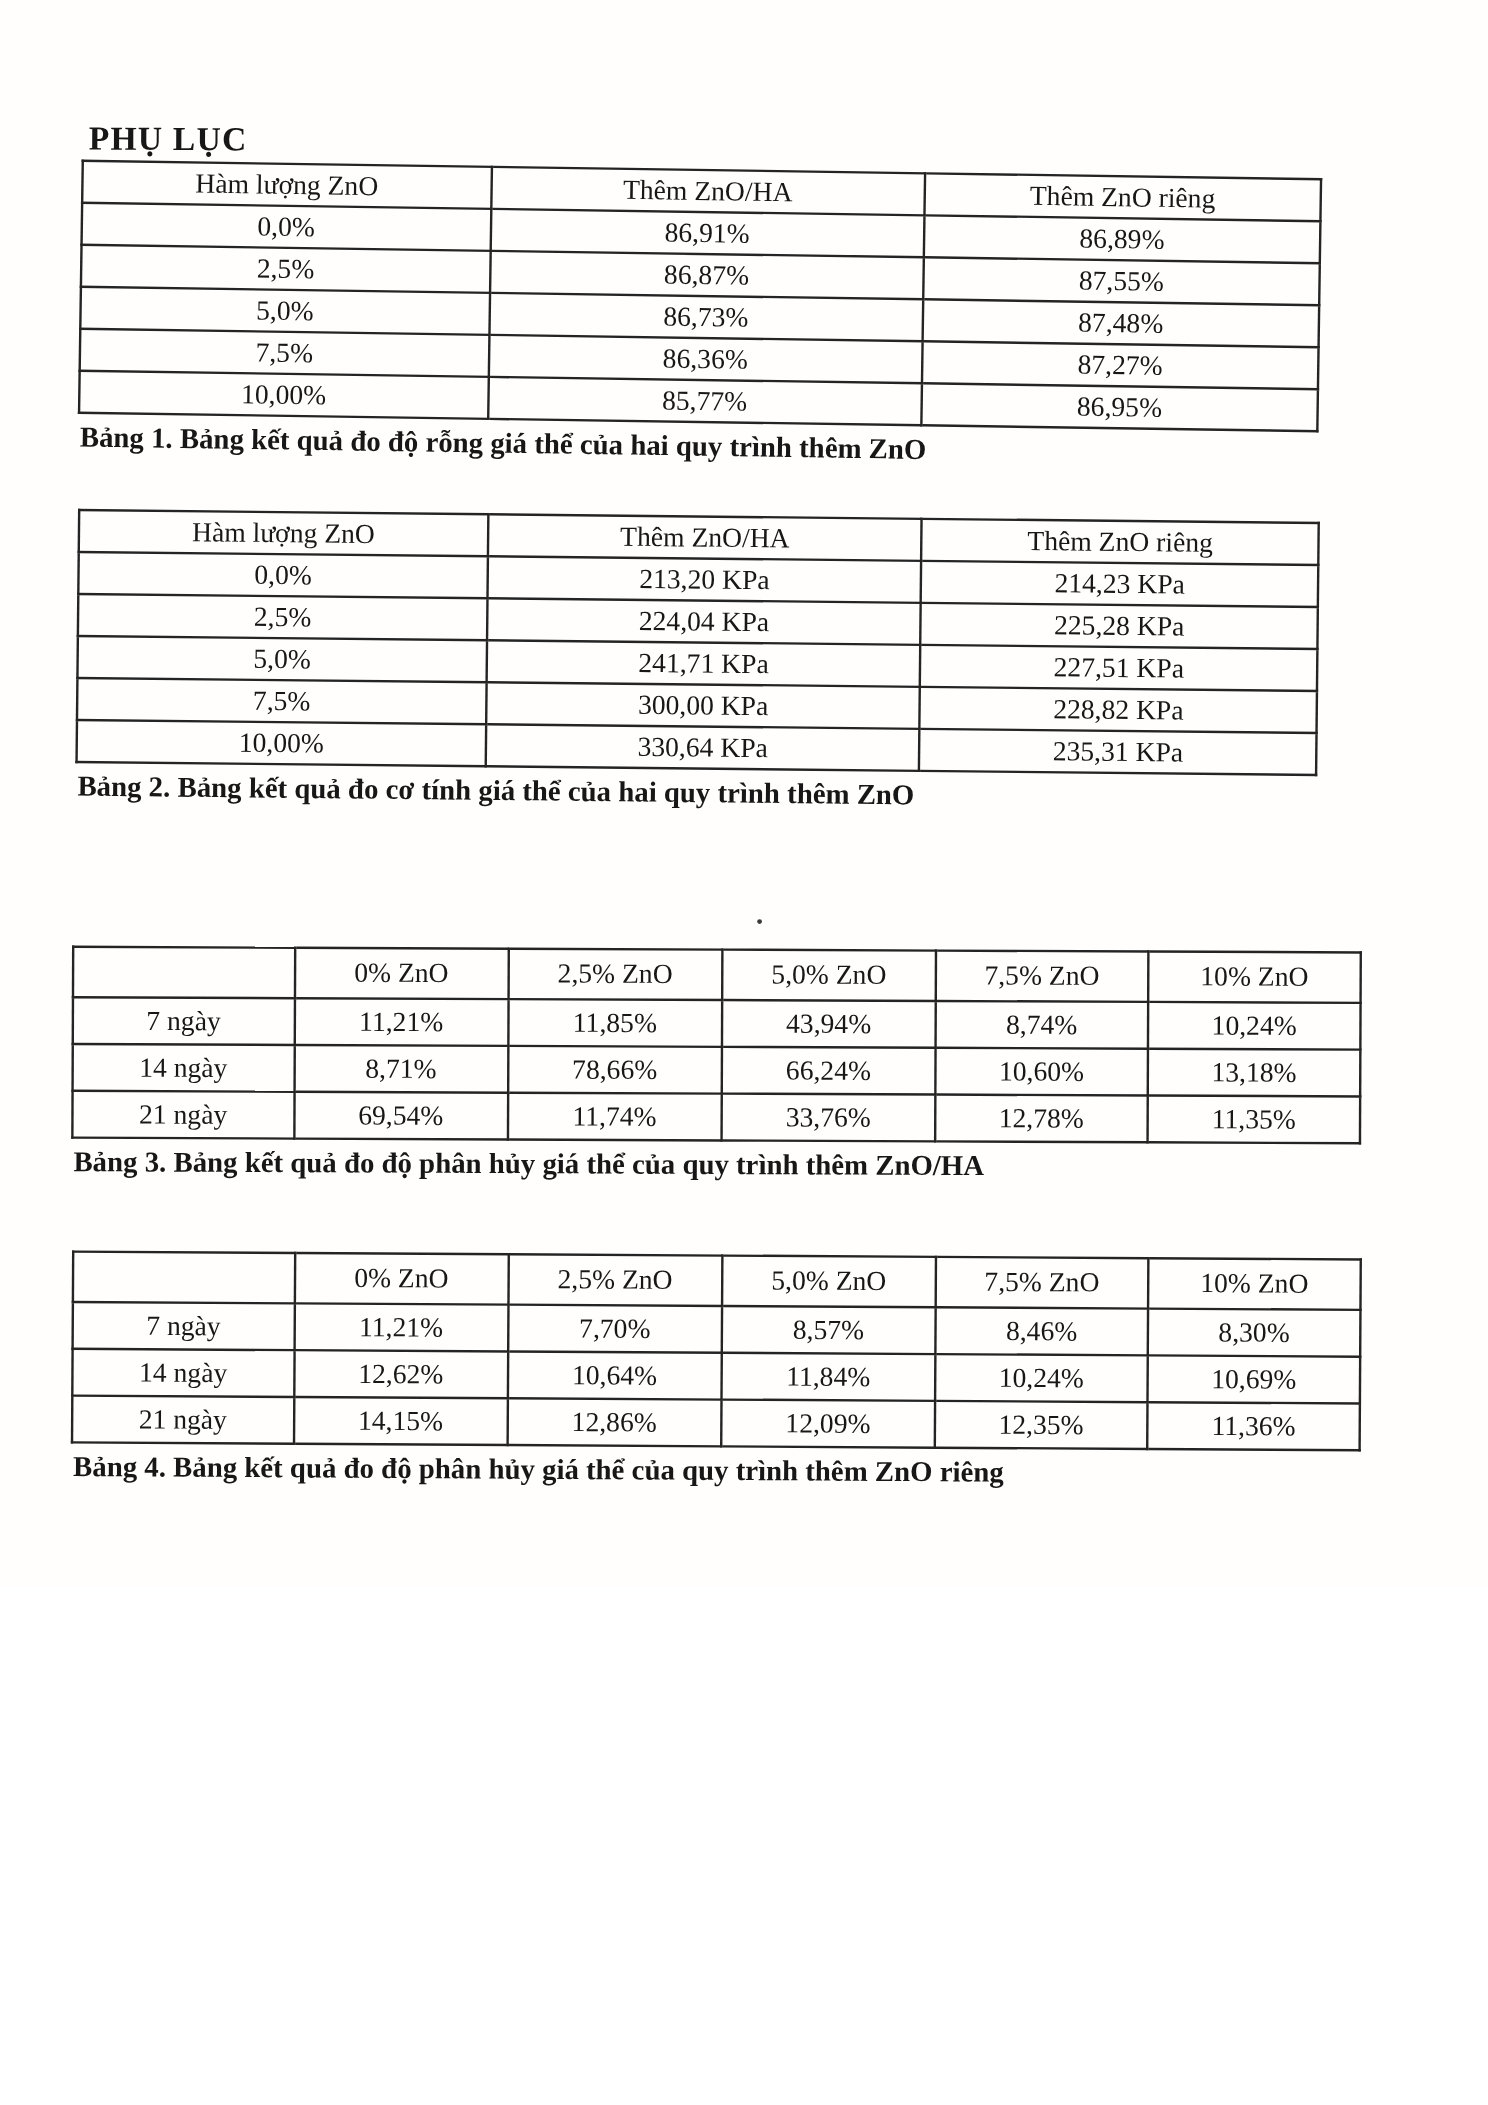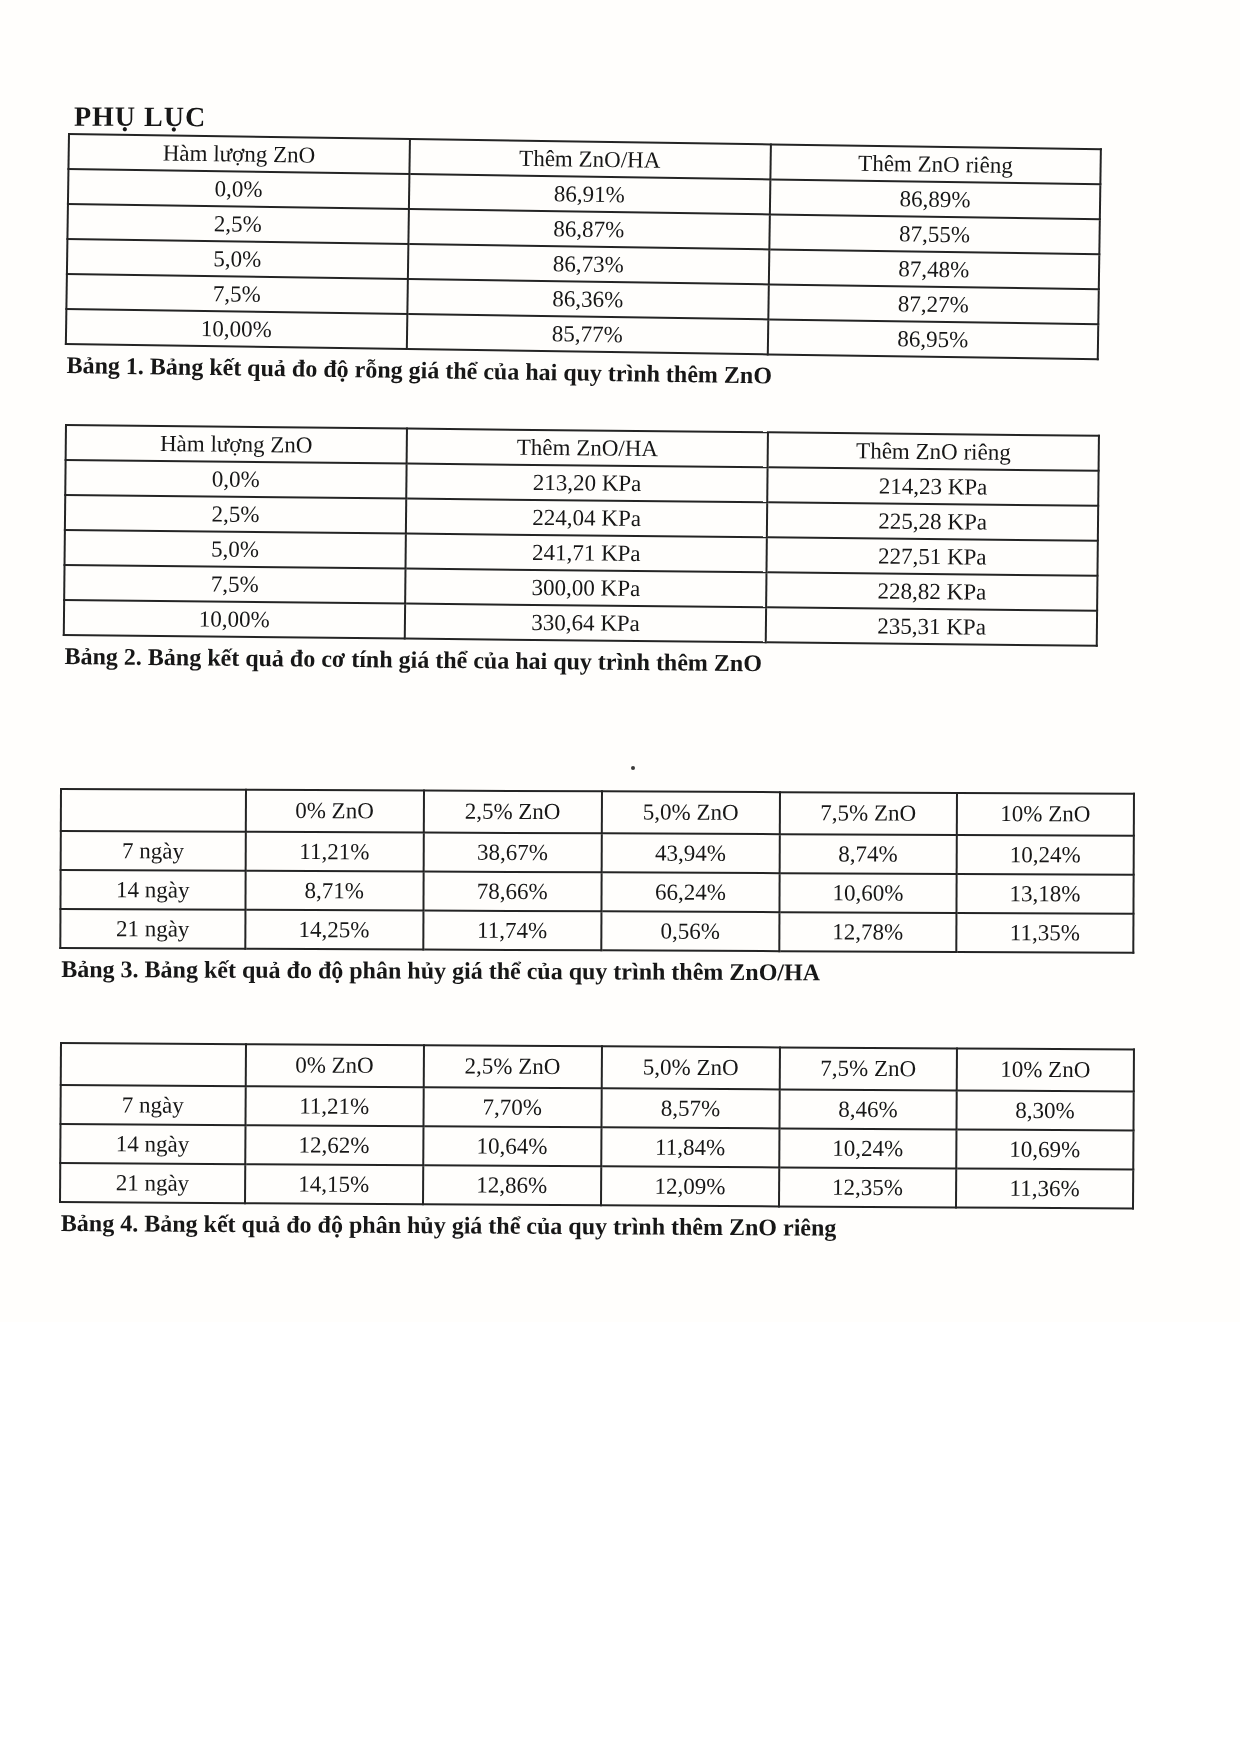--- a/index.html
+++ b/index.html
@@ -193,38 +193,38 @@
           <th>2,5% ZnO</th>
           <th>5,0% ZnO</th>
           <th>7,5% ZnO</th>
           <th>10% ZnO</th>
         </tr>
       </thead>
       <tbody>
         <tr>
           <td>7 ngày</td>
           <td>11,21%</td>
-          <td>38,67%</td>
+          <td>11,85%</td>
           <td>43,94%</td>
           <td>8,74%</td>
           <td>10,24%</td>
         </tr>
         <tr>
           <td>14 ngày</td>
           <td>8,71%</td>
           <td>78,66%</td>
           <td>66,24%</td>
           <td>10,60%</td>
           <td>13,18%</td>
         </tr>
         <tr>
           <td>21 ngày</td>
-          <td>14,25%</td>
+          <td>69,54%</td>
           <td>11,74%</td>
-          <td>0,56%</td>
+          <td>33,76%</td>
           <td>12,78%</td>
           <td>11,35%</td>
         </tr>
       </tbody>
     </table>
     <p class="caption">Bảng 3. Bảng kết quả đo độ phân hủy giá thể của quy trình thêm ZnO/HA</p>
   </section>
 
   <section class="sec" style="top:1042px; left:60px; width:1075px; --tilt:0.35deg">
     <table class="scan t-wide">

